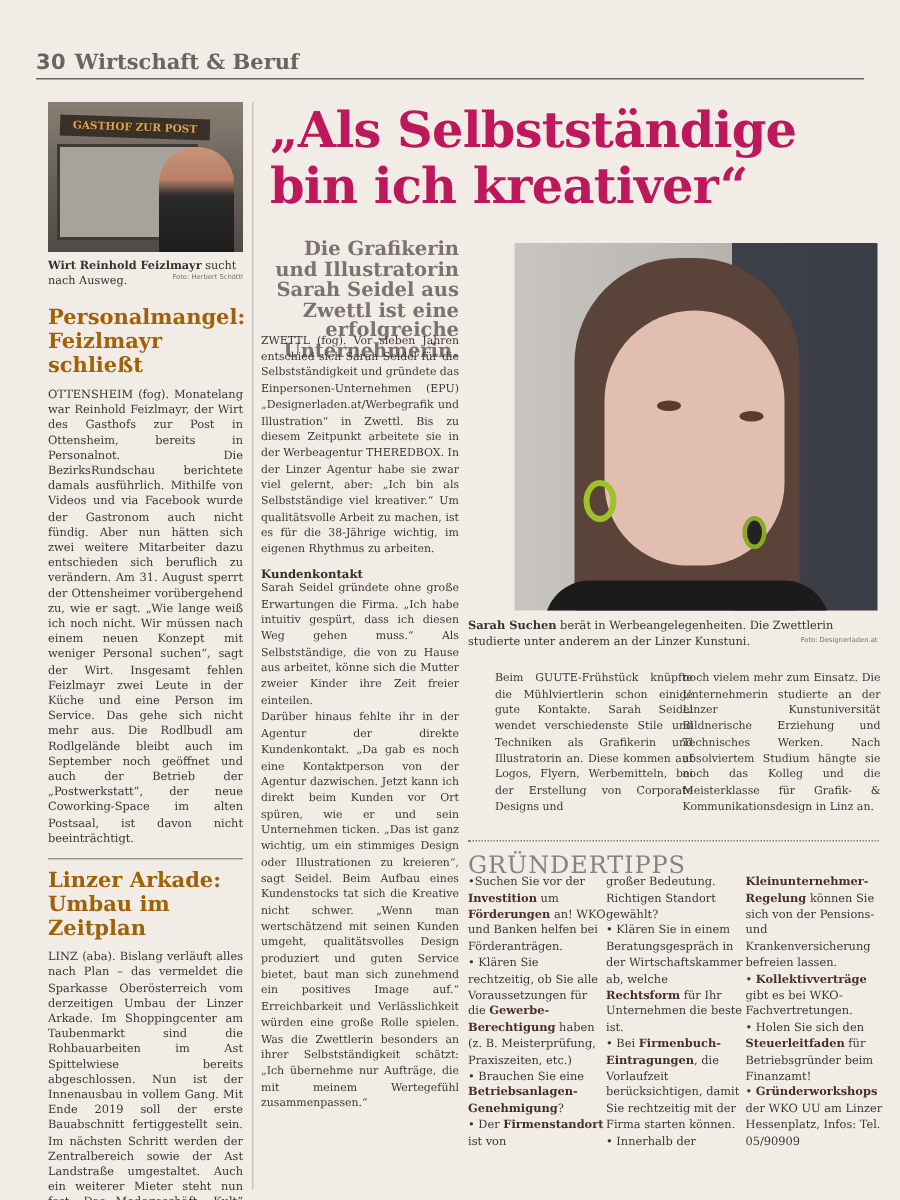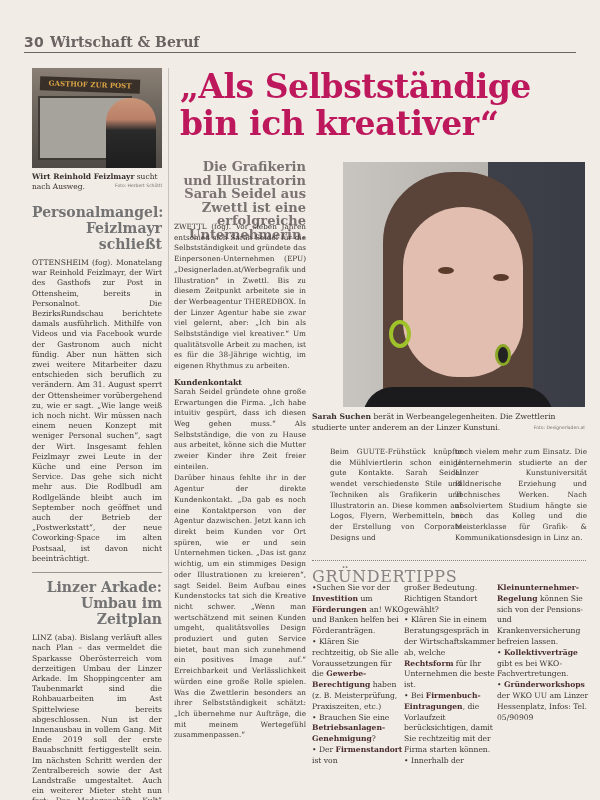--- a/index.html
+++ b/index.html
@@ -34,21 +34,21 @@
   .photo-gasthof .board {
     position:absolute; left:6px; top:28px; width:90px; height:60px; background:#a6a39d; border:2px solid #3f3a36;
   }
   .photo-gasthof .person {
     position:absolute; right:6px; top:30px; width:50px; height:72px; border-radius:24px 24px 0 0;
     background:linear-gradient(180deg,#c99478 0%,#b98067 30%,#2a2a2a 45%,#1d1d1d 100%);
   }
   .caption { font-size:7.5px; line-height:10px; margin-top:4px; color:#3a3030; position:relative; }
   .caption b { font-weight:bold; }
   .photo-credit { font-family:"DejaVu Sans", sans-serif; font-size:4.5px; color:#7a7070; position:absolute; right:0; bottom:1px; }
-  .sub-headline { font-family:"DejaVu Serif", serif; font-weight:bold; font-size:14px; line-height:16px; color:#737373; margin:12px 0 6px;text-align:right; }
+  .sub-headline { font-family:"DejaVu Serif", serif; font-weight:bold; font-size:14px; line-height:16px; color:#a16207; margin:12px 0 6px; }
   .body-text { font-size:7.6px; line-height:10.2px; text-align:justify; hyphens:auto; color:#3e3535; }
   .divider-solid { border-top:1px solid #9c9494; margin:8px 0 6px; }
 
   
   .main-headline {
     position:absolute; left:180px; top:68px; width:400px;
     font-family:"DejaVu Serif", serif; font-weight:bold; font-size:33px; line-height:37px; color:#be185d;
     letter-spacing:-0.5px;
   }
   .lead {
@@ -161,14 +161,15 @@
 <div class="tips-col" style="left:404px;">
   <span class="tip"><span>großer Bedeutung. Richtigen Standort gewählt?</span></span>
   <span class="tip"><span>• Klären Sie in einem Beratungsgespräch in der Wirtschaftskammer ab, welche </span><b>Rechtsform</b><span> für Ihr Unternehmen die beste ist.</span></span>
   <span class="tip"><span>• Bei </span><b>Firmenbuch-Eintragungen</b><span>, die Vorlaufzeit berücksichtigen, damit Sie rechtzeitig mit der Firma starten können.</span></span>
   <span class="tip"><span>• Innerhalb der</span></span>
 </div>
 
 <div class="tips-col" style="left:497px;">
   <span class="tip"><b>Kleinunternehmer-Regelung</b><span> können Sie sich von der Pensions- und Krankenversicherung befreien lassen.</span></span>
   <span class="tip"><span>• </span><b>Kollektivverträge</b><span> gibt es bei WKO-Fachvertretungen.</span></span>
+  <span class="tip"><span>• Holen Sie sich den </span><b>Steuerleitfaden</b><span> für Betriebsgründer beim Finanzamt!</span></span>
   <span class="tip"><span>• </span><b>Gründerworkshops</b><span> der WKO UU am Linzer Hessenplatz, Infos: Tel. 05/90909</span></span>
 </div>
 
 </body></html>

